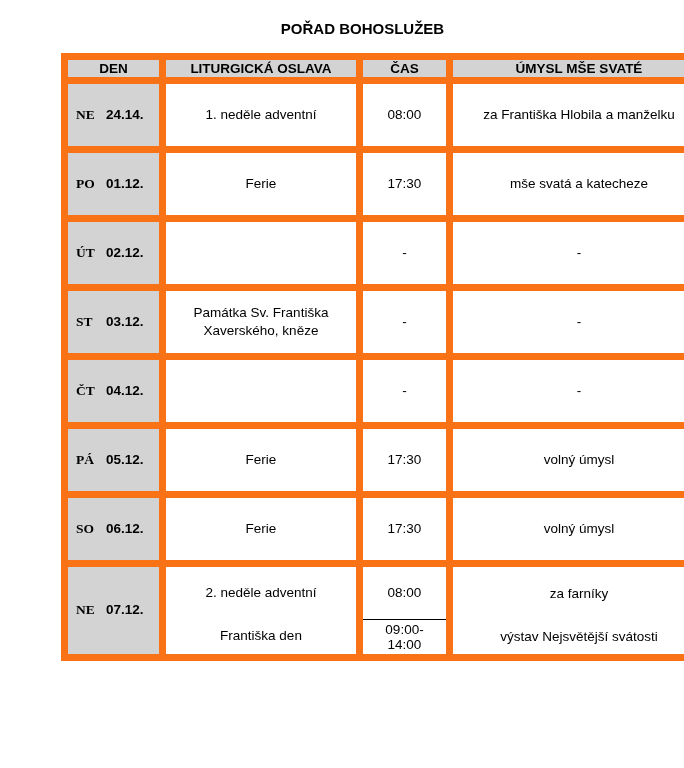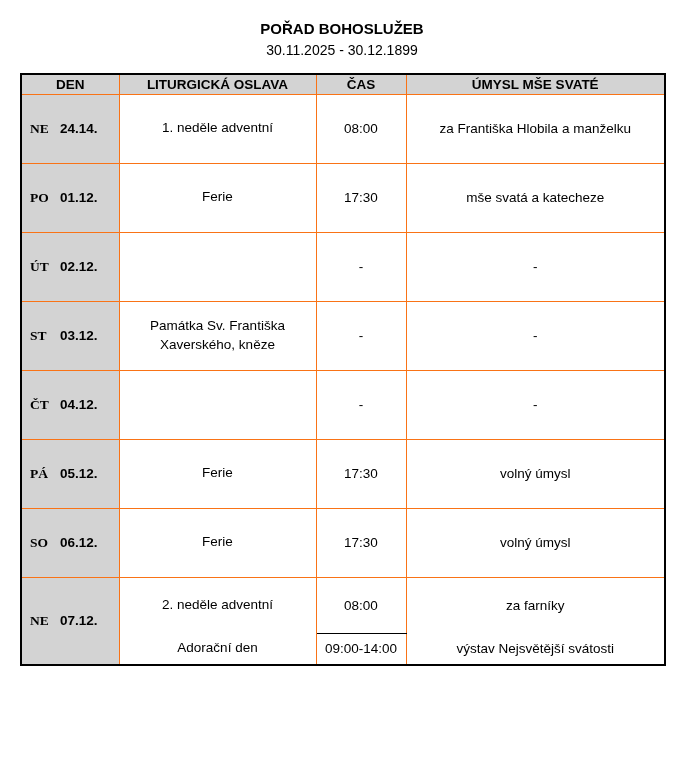--- a/index.html
+++ b/index.html
@@ -4,40 +4,40 @@
 <style>
   * { box-sizing: border-box; }
   html, body { margin: 0; padding: 0; }
   body {
     width: 684px;
     height: 768px;
     background: #ffffff;
     font-family: "Liberation Sans", sans-serif;
     color: #000000;
   }
-  .page { padding: 18px 20px 12px 20px; }
+  .page { padding: 18px 20px 12px 20px; margin-left: 41px; }
 
   .titles { text-align: center; line-height: 1.45; margin-bottom: 13px; }
   .title    { font-size: 15px; font-weight: bold; }
   .subtitle { font-size: 15px; font-weight: bold; }
   .daterange{ font-size: 14px; font-weight: normal; }
 
   table.schedule {
     width: 644px;
     border-collapse: collapse;
     table-layout: fixed;
     border: 2px solid #000;
   }
   col.c-den    { width: 98px; }
   col.c-oslava { width: 197px; }
   col.c-cas    { width: 90px; }
   col.c-umysl  { width: 259px; }
 
   th, td {
-    border: 1px solid #f97316;
+    border: 7px solid #f97316;
     font-size: 13.5px;
     text-align: center;
     vertical-align: middle;
     padding: 2px 6px;
     overflow: hidden;
   }
   thead th {
     background: #d3d3d3;
     font-weight: bold;
     height: 20px;
@@ -73,21 +73,20 @@
     padding: 3px 8px 4px 8px;
   }
 </style>
 </head>
 <body>
 
 <div class="page">
 
   <div class="titles">
     <div class="title">POŘAD BOHOSLUŽEB</div>
-    <div class="daterange">30.11.2025 - 30.12.1899</div>
   </div>
 
   <table class="schedule">
     <colgroup>
       <col class="c-den">
         <col class="c-oslava">
         <col class="c-cas">
         <col class="c-umysl">
     </colgroup>
     <thead>
@@ -149,21 +148,21 @@
         <td>volný úmysl</td>
       </tr>
 
       <tr class="sub1">
         <td class="day" rowspan="2"><span class="abbr">NE</span><span>07.12.</span></td>
         <td class="celebration nb">2. neděle adventní</td>
         <td class="time-top">08:00</td>
         <td class="nb">za farníky</td>
       </tr>
       <tr class="sub2">
-        <td class="celebration nt">Adorační den</td>
+        <td class="celebration nt">Františka den</td>
         <td class="time-sub">09:00-14:00</td>
         <td class="nt">výstav Nejsvětější svátosti</td>
       </tr>
 
     </tbody>
   </table>
 
 
 </div>
 

